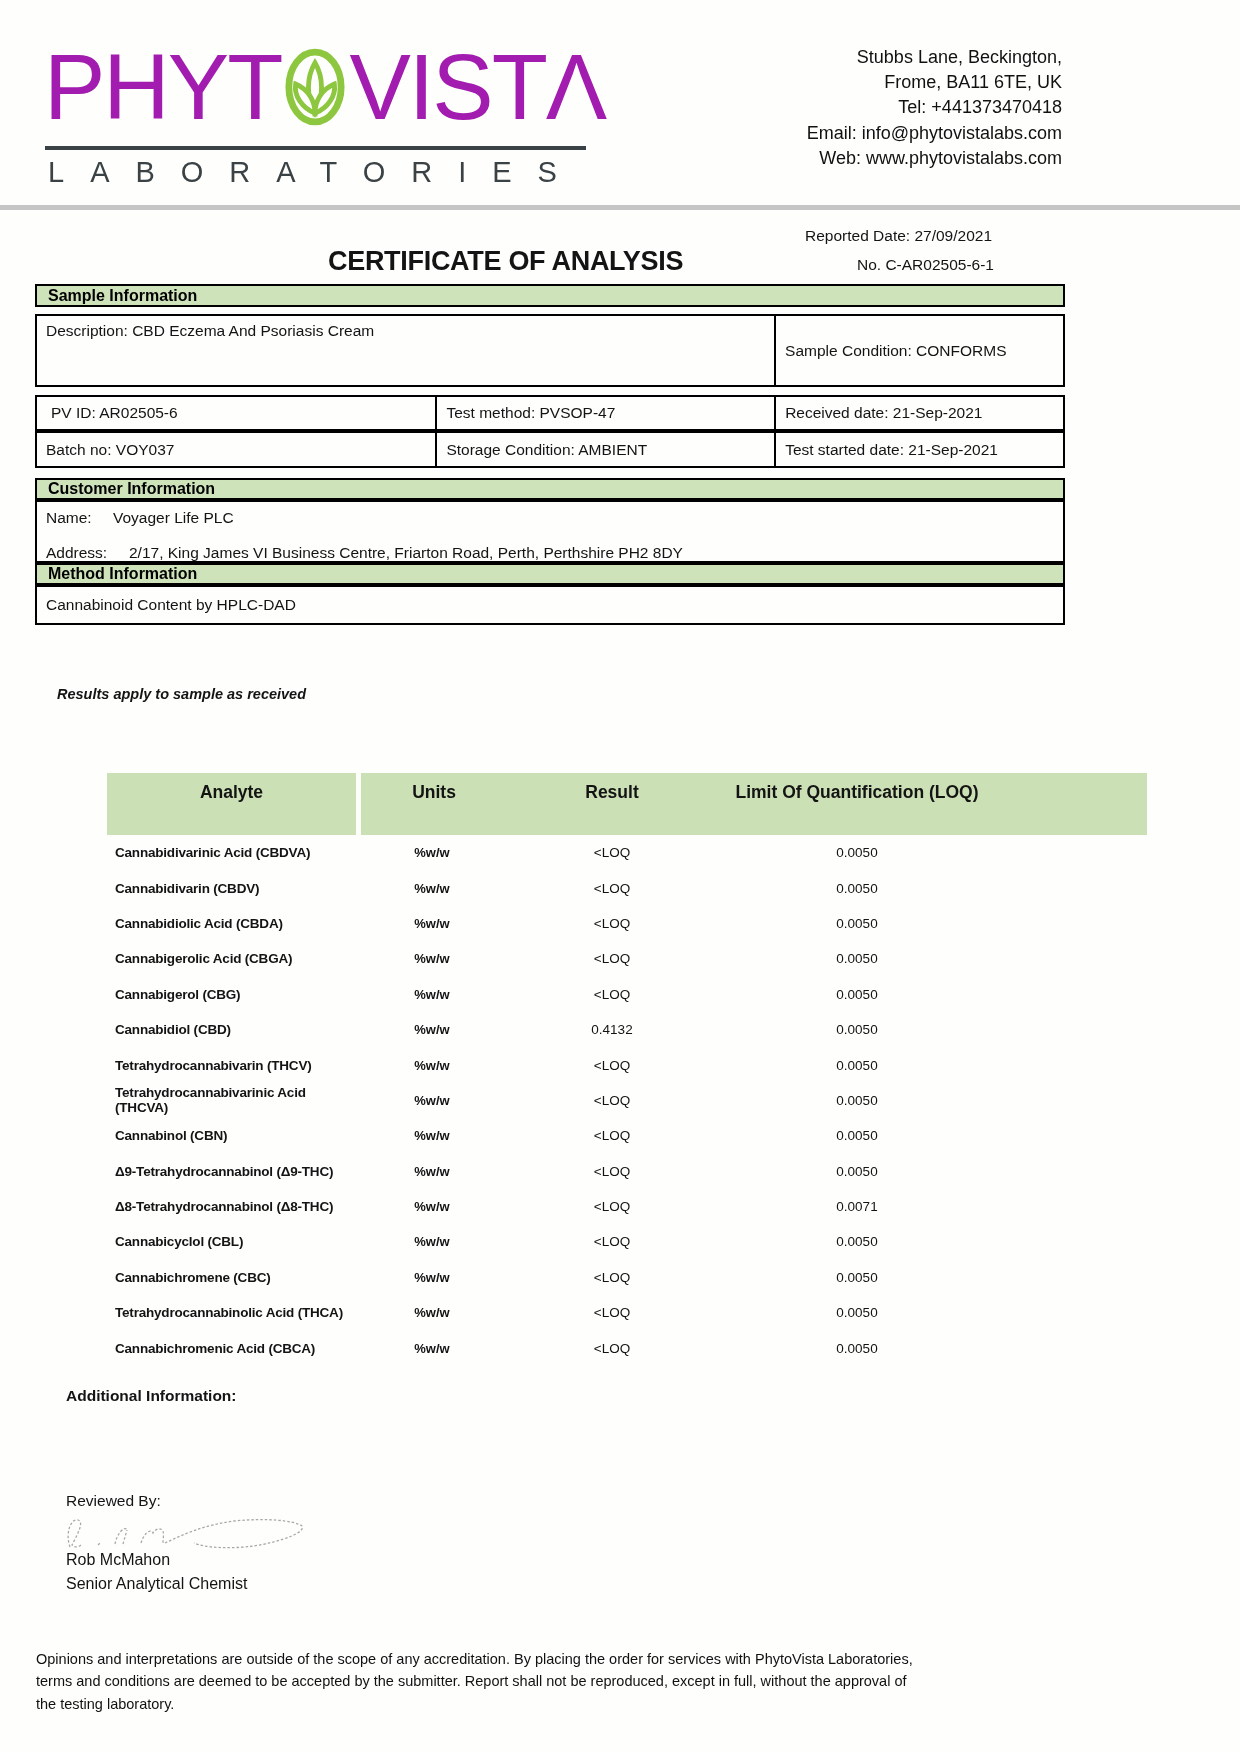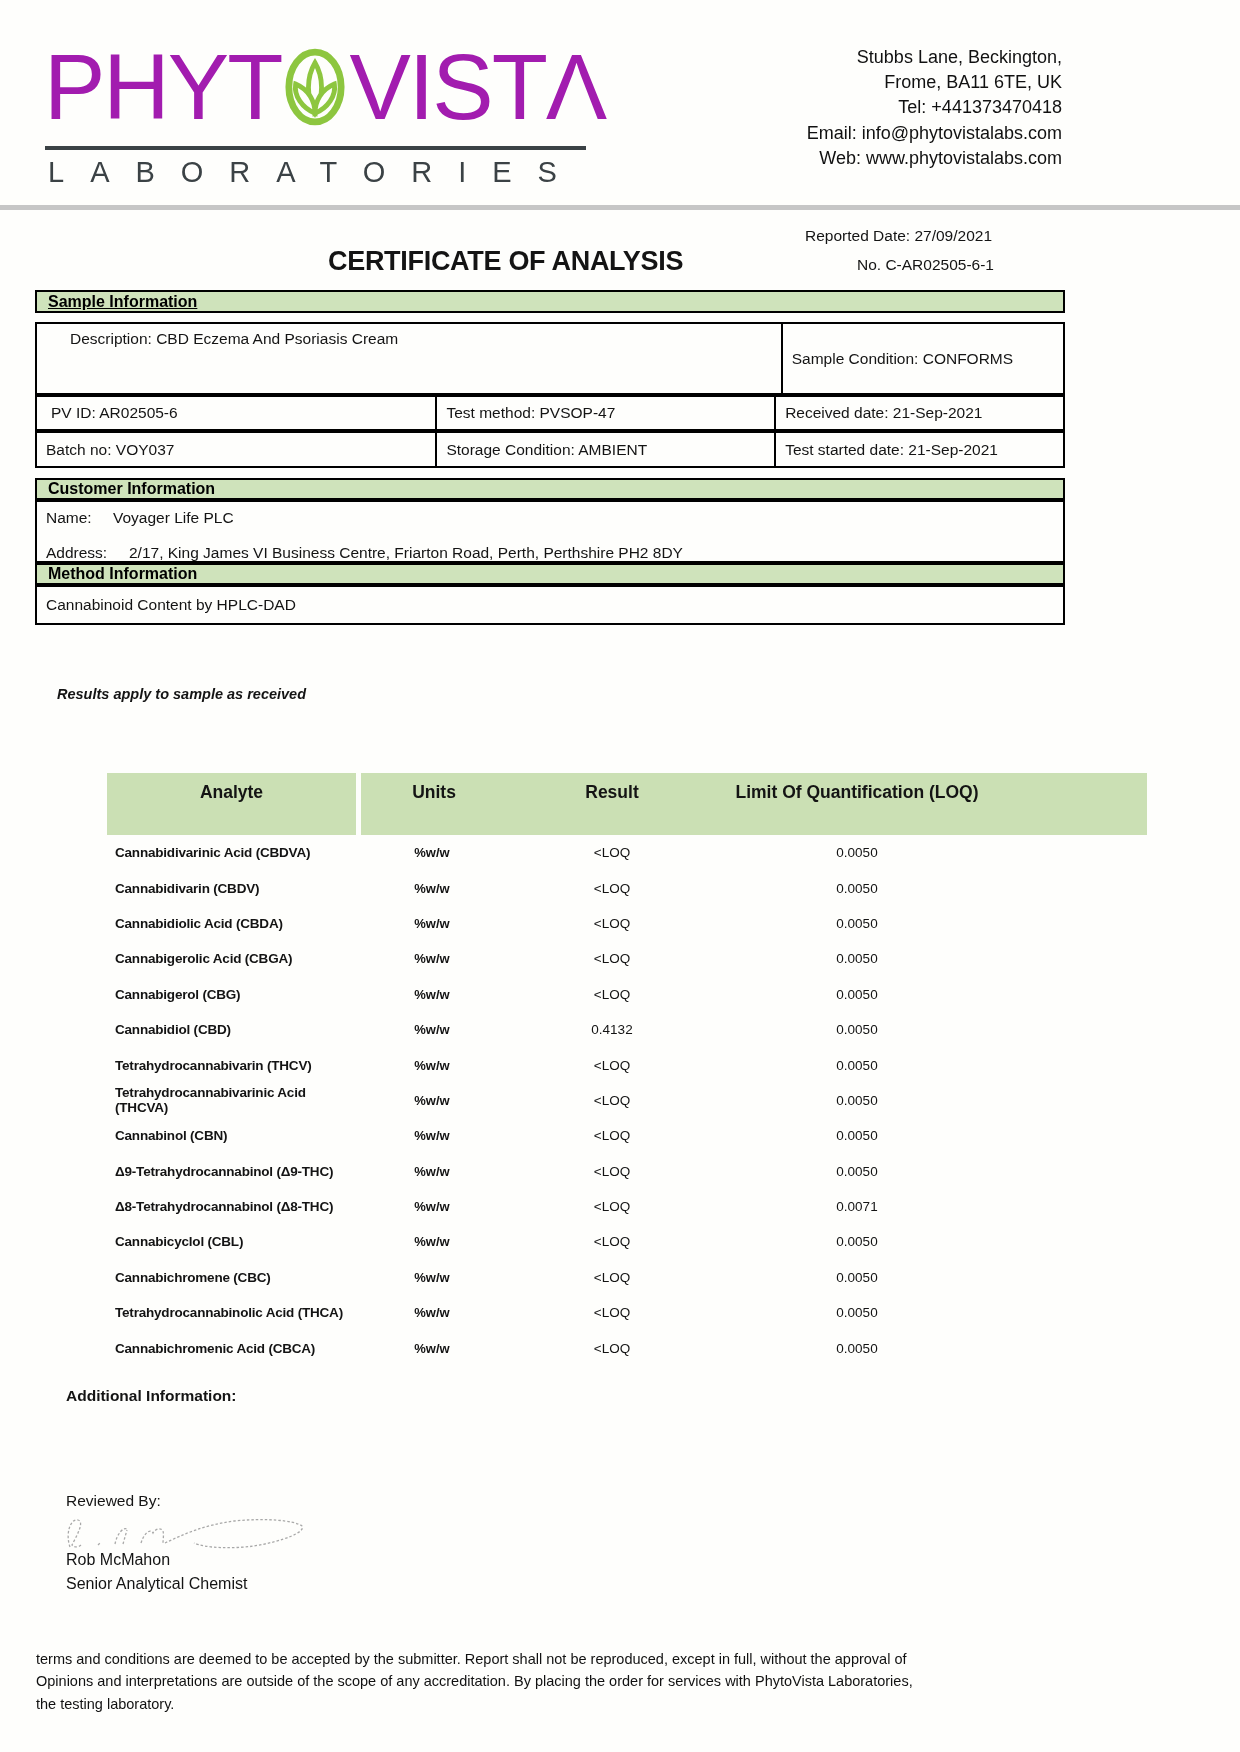--- a/index.html
+++ b/index.html
@@ -83,22 +83,22 @@
     <div>Email: info@phytovistalabs.com</div>
     <div>Web: www.phytovistalabs.com</div>
   </div>
 
   <div class="gray-rule"></div>
 
   <div class="reported">Reported Date: 27/09/2021</div>
   <div class="coa-title">CERTIFICATE OF ANALYSIS</div>
   <div class="report-no">No. C-AR02505-6-1</div>
 
-  <div class="abs greenbar" style="top:290px;height:23px;text-decoration:underline;">Sample Information</div>
-  <div class="abs boxrow" style="top:322px;height:73px;padding-left:24px;">
+  <div class="abs greenbar" style="top:284px;height:23px;">Sample Information</div>
+  <div class="abs boxrow" style="top:314px;height:73px;">
     <div class="cell topalign" style="width:740px;">Description: CBD Eczema And Psoriasis Cream</div>
     <div class="cell" style="width:290px;">Sample Condition: CONFORMS</div>
   </div>
   <div class="abs boxrow" style="top:395px;height:36px;">
     <div class="cell" style="width:400px;padding-left:14px;">PV ID: AR02505-6</div>
     <div class="cell" style="width:340px;">Test method: PVSOP-47</div>
     <div class="cell" style="width:290px;">Received date: 21-Sep-2021</div>
   </div>
   <div class="abs boxrow" style="top:431px;height:37px;">
     <div class="cell" style="width:400px;text-align:center;">Batch no: VOY037</div>
@@ -235,18 +235,18 @@
       <path d="M46 42 l3 -3"></path>
       <path d="M63 41 C65 31 71 24 75 26 M71 41 l4 -14"></path>
       <path d="M89 40 C93 28 99 26 101 30 C103 26 109 24 111 28 C112 32 111 37 111 40"></path>
       <path d="M113 40 C132 31 152 22 182 18 C212 15 242 17 250 23 C254 29 232 38 202 43 C180 46 152 45 142 40"></path>
     </g>
   </svg>
   <div class="reviewer-name">Rob McMahon</div>
   <div class="reviewer-title">Senior Analytical Chemist</div>
 
   <div class="footer">
+    <div>Opinions and interpretations are outside of the scope of any accreditation. By placing the order for services with PhytoVista Laboratories,</div>
     <div>terms and conditions are deemed to be accepted by the submitter. Report shall not be reproduced, except in full, without the approval of</div>
-    <div>Opinions and interpretations are outside of the scope of any accreditation. By placing the order for services with PhytoVista Laboratories,</div>
     <div>the testing laboratory.</div>
   </div>
 
 </div>
 
 </body></html>

